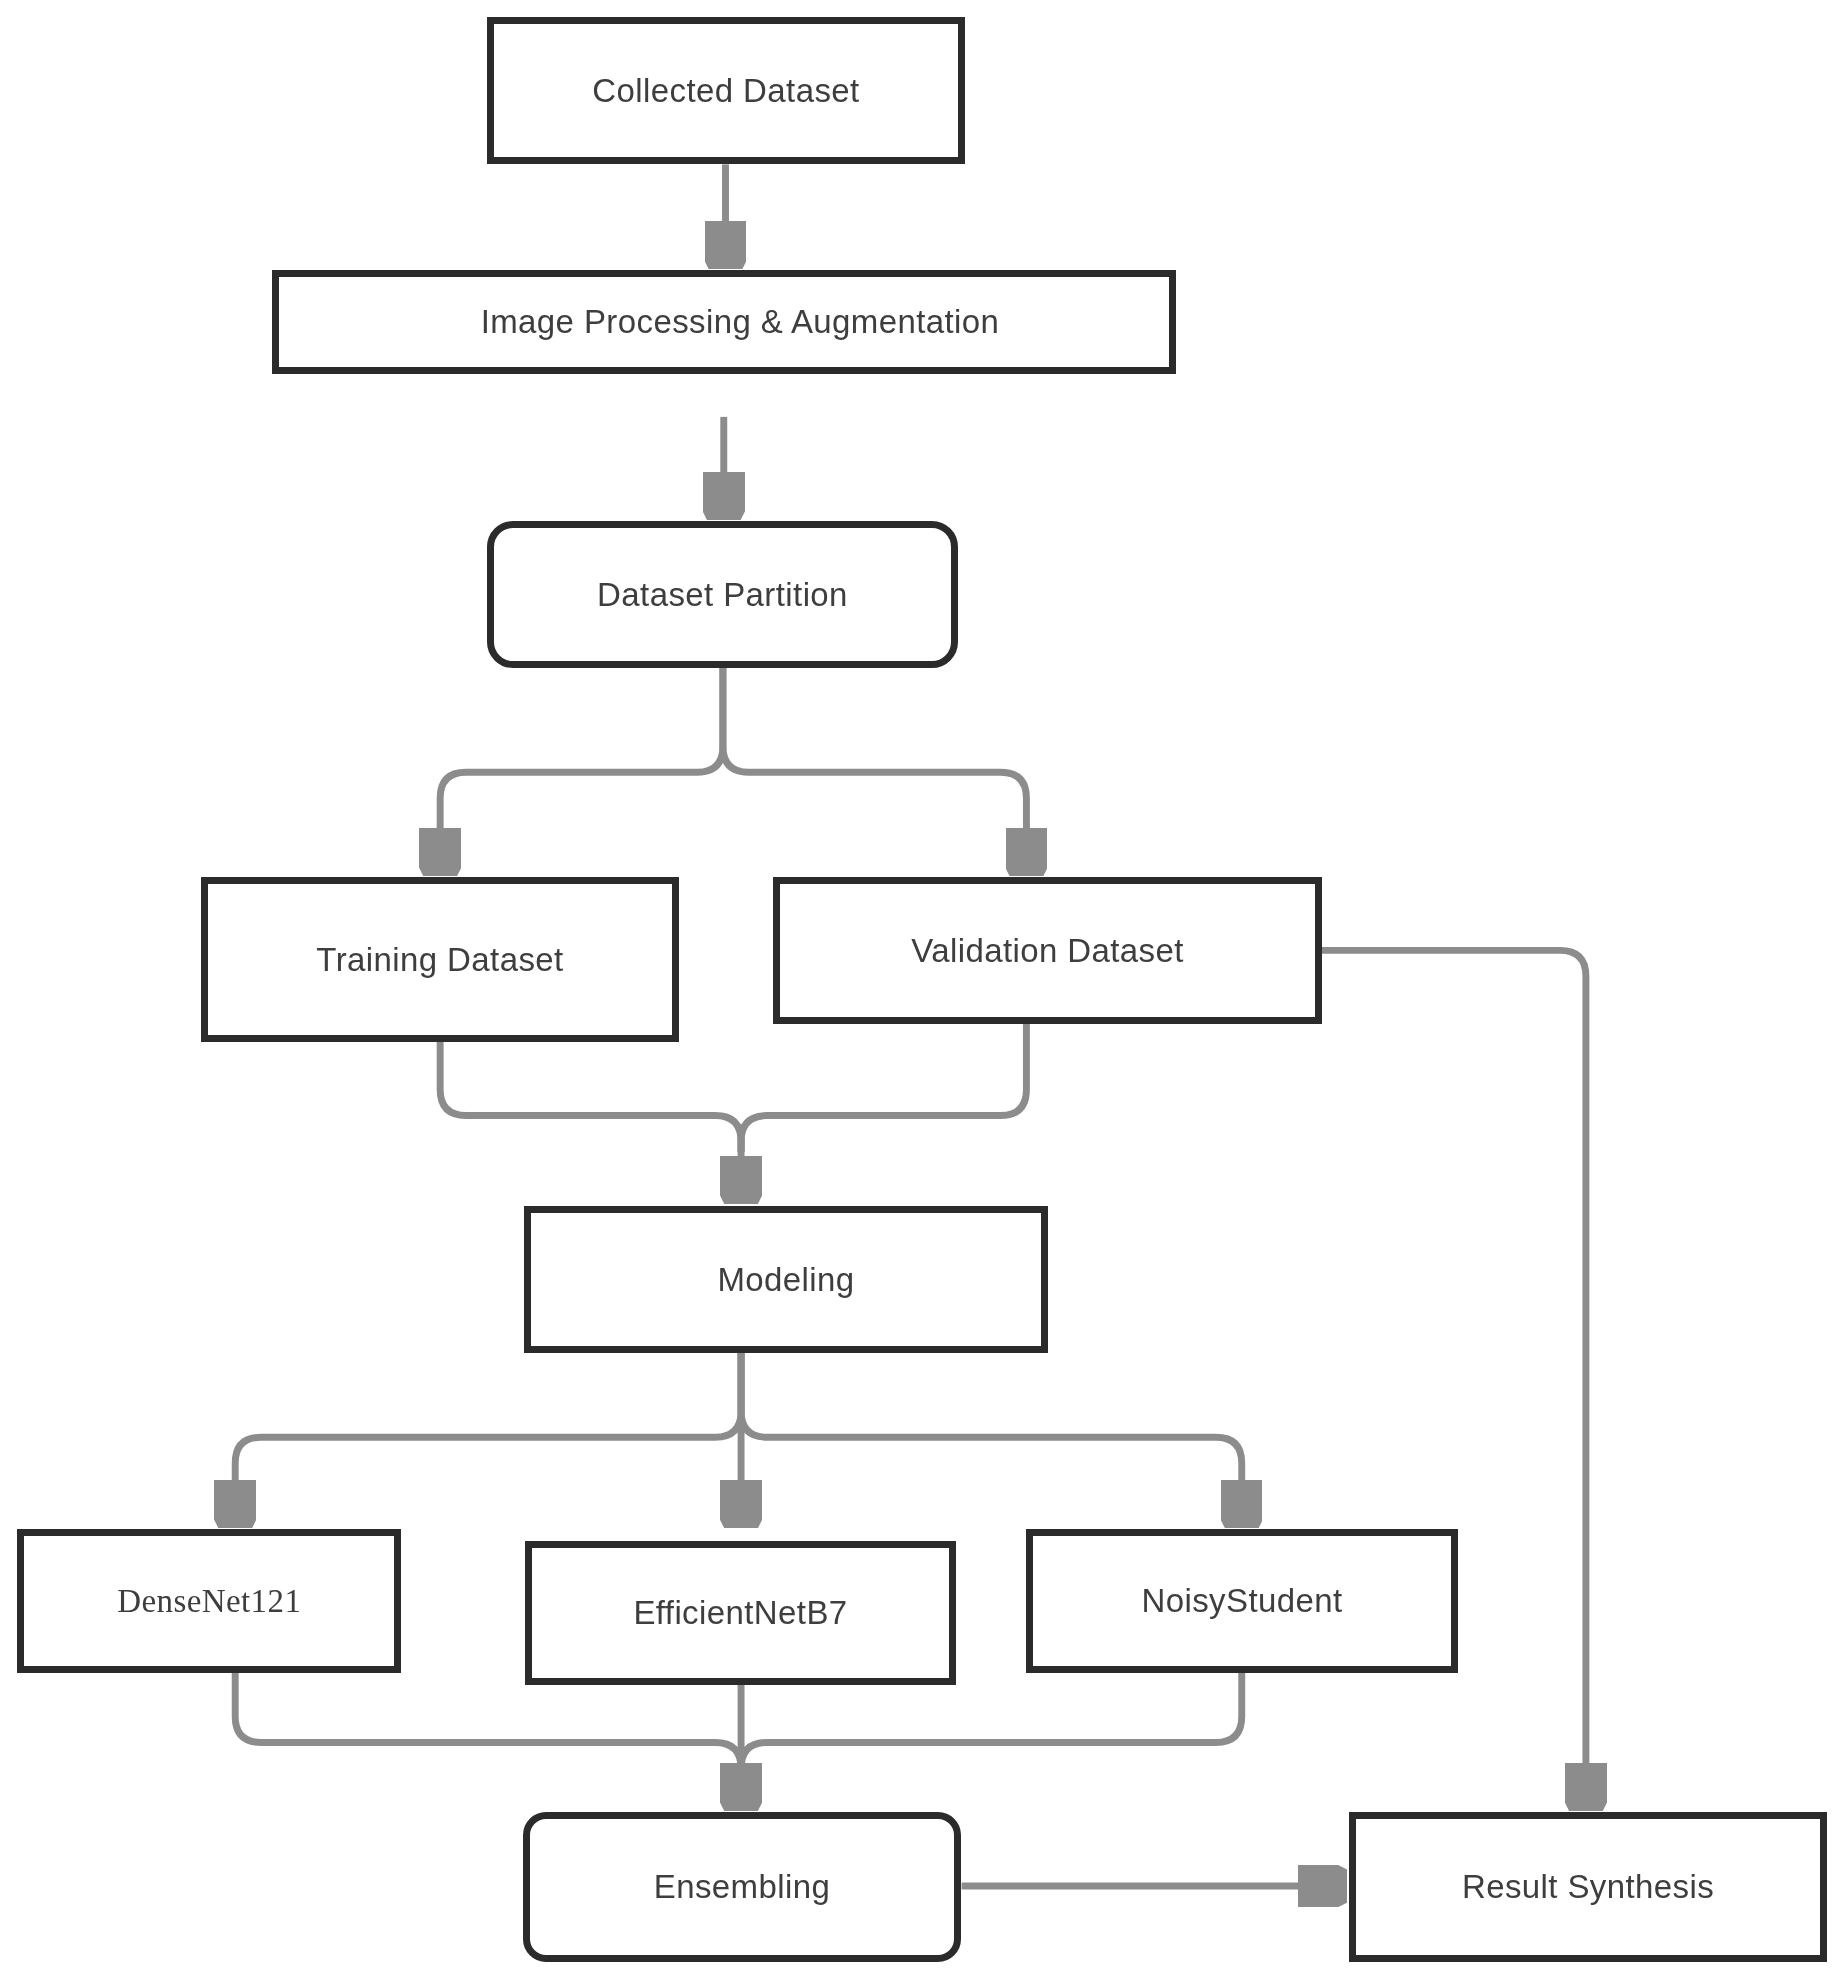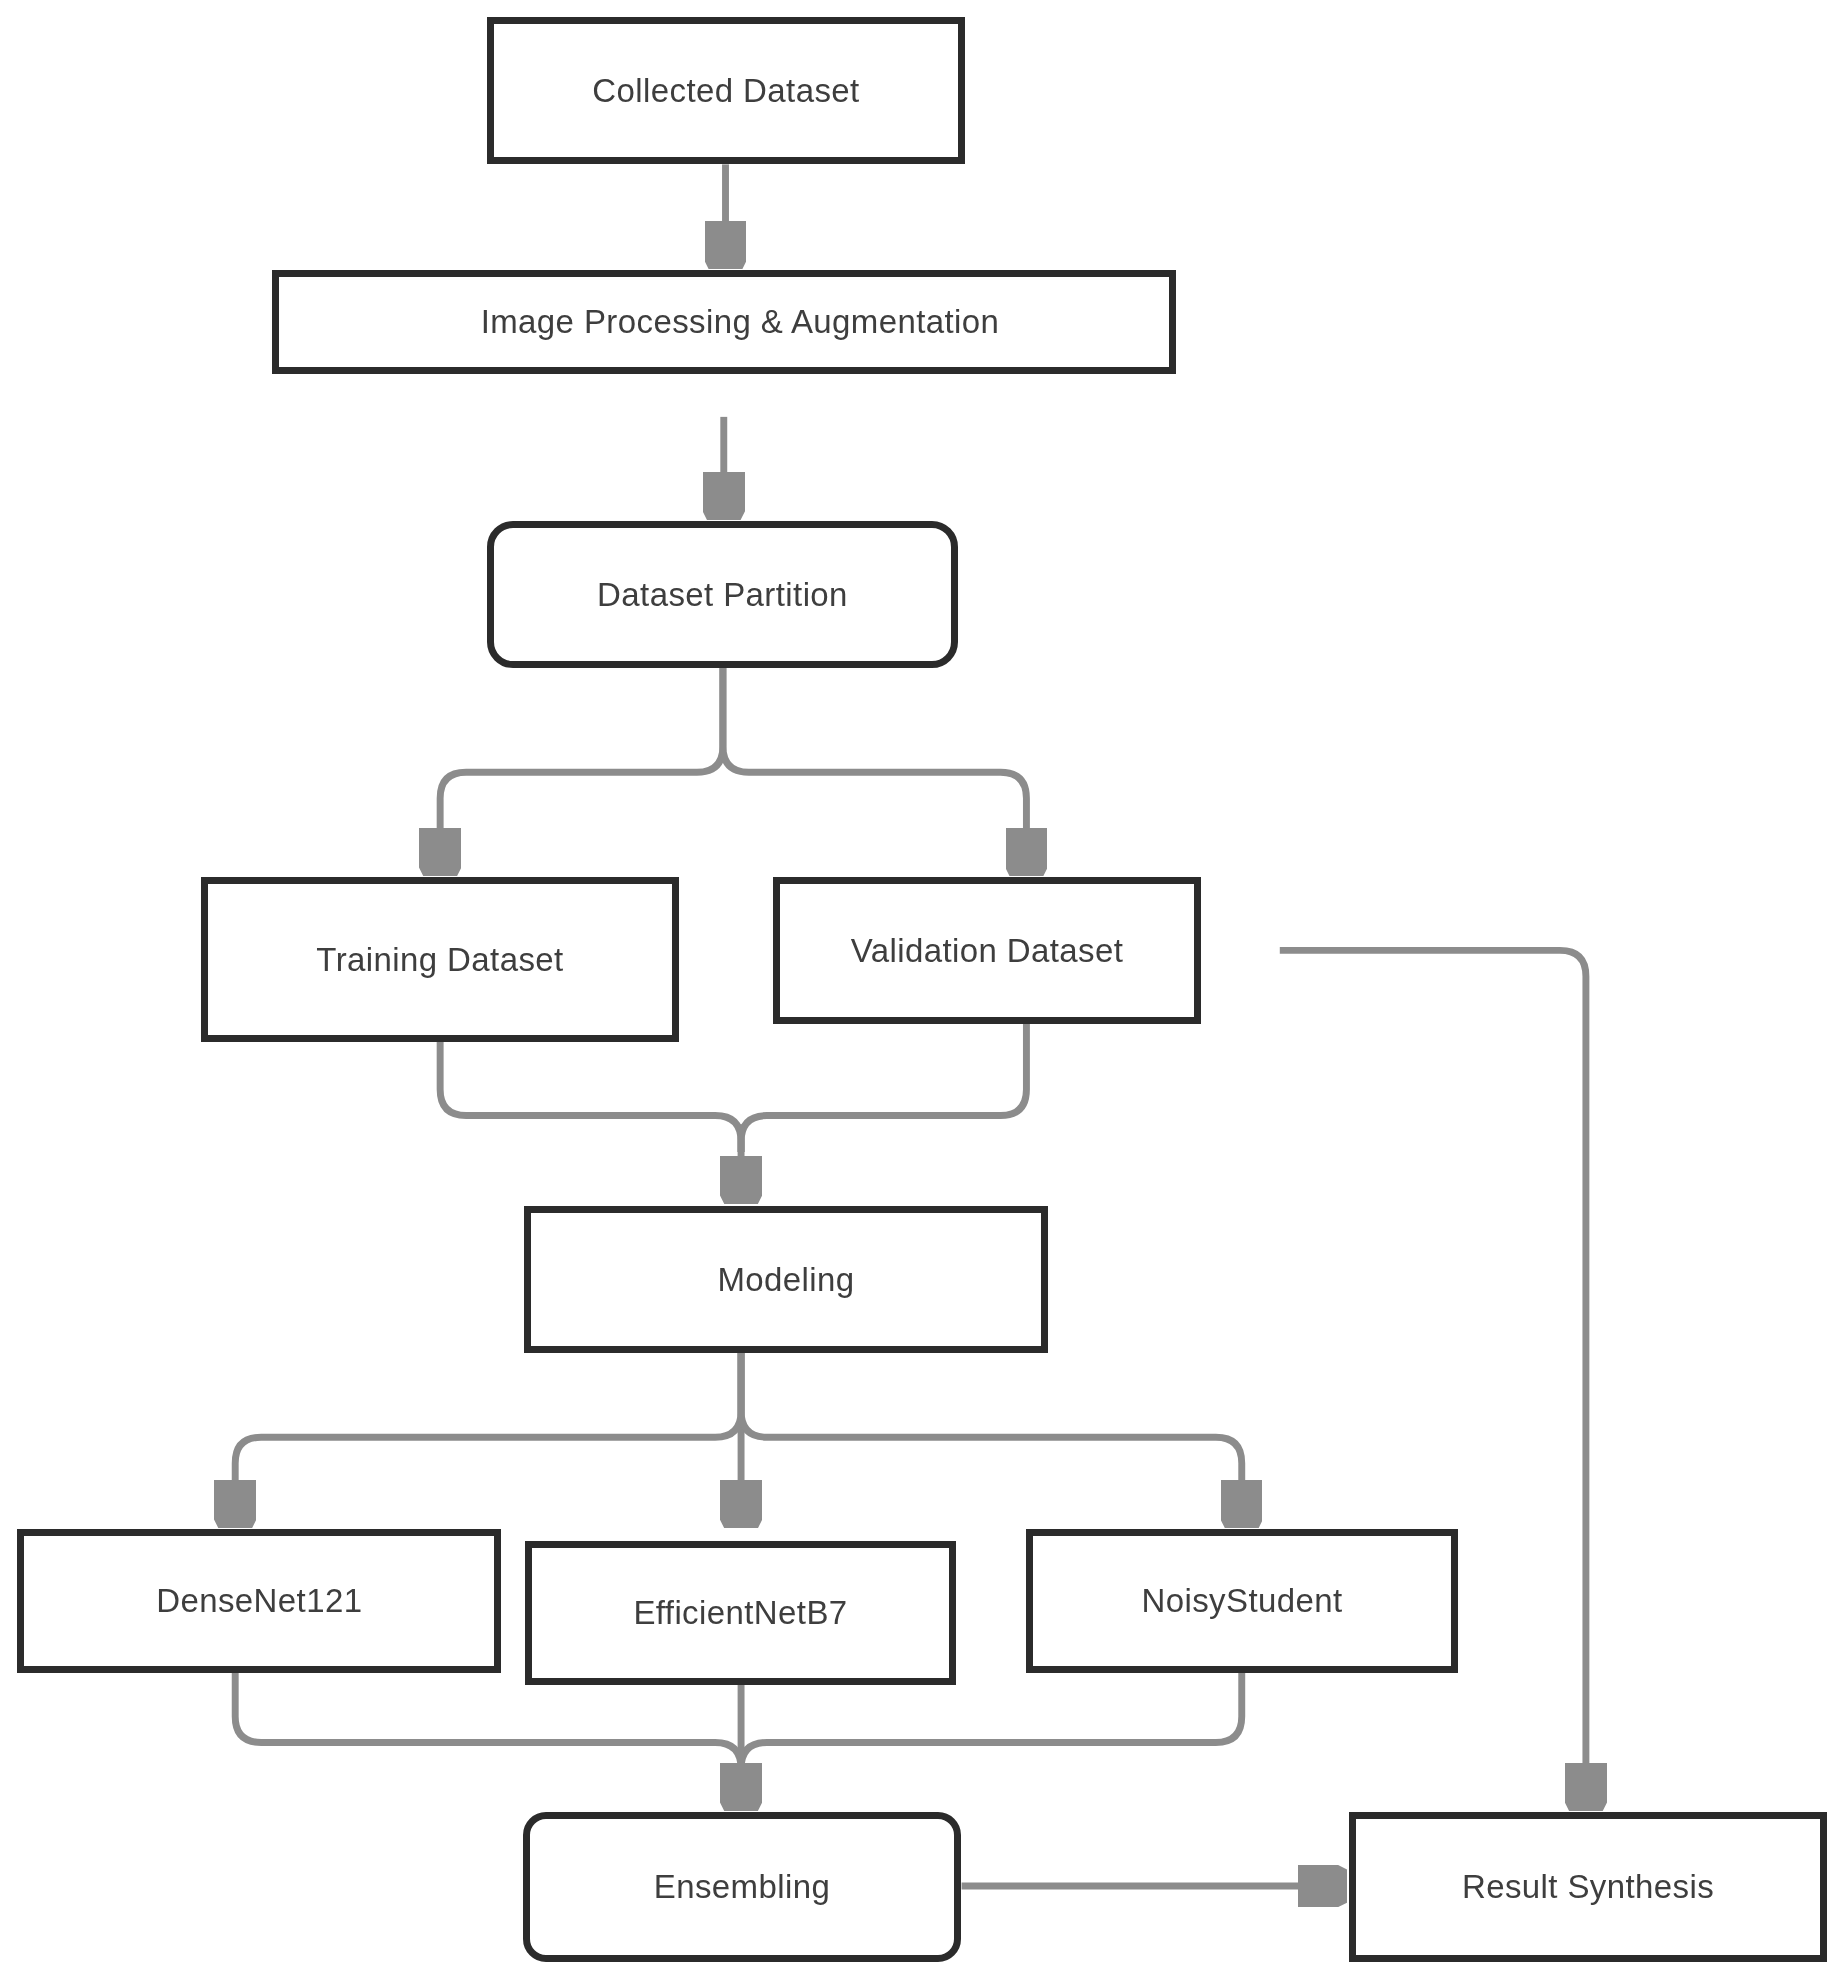--- a/index.html
+++ b/index.html
@@ -76,25 +76,25 @@
   </svg>
 
   <div class="node" style="left:487px;top:17.3px;width:478px;height:147px;">Collected Dataset</div>
 
   <div class="node" style="left:272px;top:270px;width:904px;height:104px;padding-left:32px;">Image Processing &amp; Augmentation</div>
 
   <div class="node" style="left:487px;top:521px;width:471px;height:147px;border-radius:26px;">Dataset Partition</div>
 
   <div class="node" style="left:201px;top:877px;width:478px;height:165px;">Training Dataset</div>
 
-  <div class="node" style="left:773px;top:877px;width:428px;height:147px;">Validation Dataset</div>
+  <div class="node" style="left:773px;top:877px;width:549px;height:147px;">Validation Dataset</div>
 
   <div class="node" style="left:524px;top:1206px;width:524px;height:147px;">Modeling</div>
 
-  <div class="node" style="left:17.3px;top:1529px;width:484px;height:144px;">DenseNet121</div>
+  <div class="node" style="left:17.3px;top:1529px;width:384px;height:144px;font-family:Liberation Serif, serif;">DenseNet121</div>
 
   <div class="node" style="left:525px;top:1529px;width:431px;height:144px;margin-top:12px;">EfficientNetB7</div>
 
   <div class="node" style="left:1026px;top:1529px;width:432px;height:144px;">NoisyStudent</div>
 
   <div class="node" style="left:523px;top:1812px;width:438px;height:150px;border-radius:23px;">Ensembling</div>
 
   <div class="node" style="left:1349px;top:1812px;width:478px;height:150px;">Result Synthesis</div>
 
 </div>

